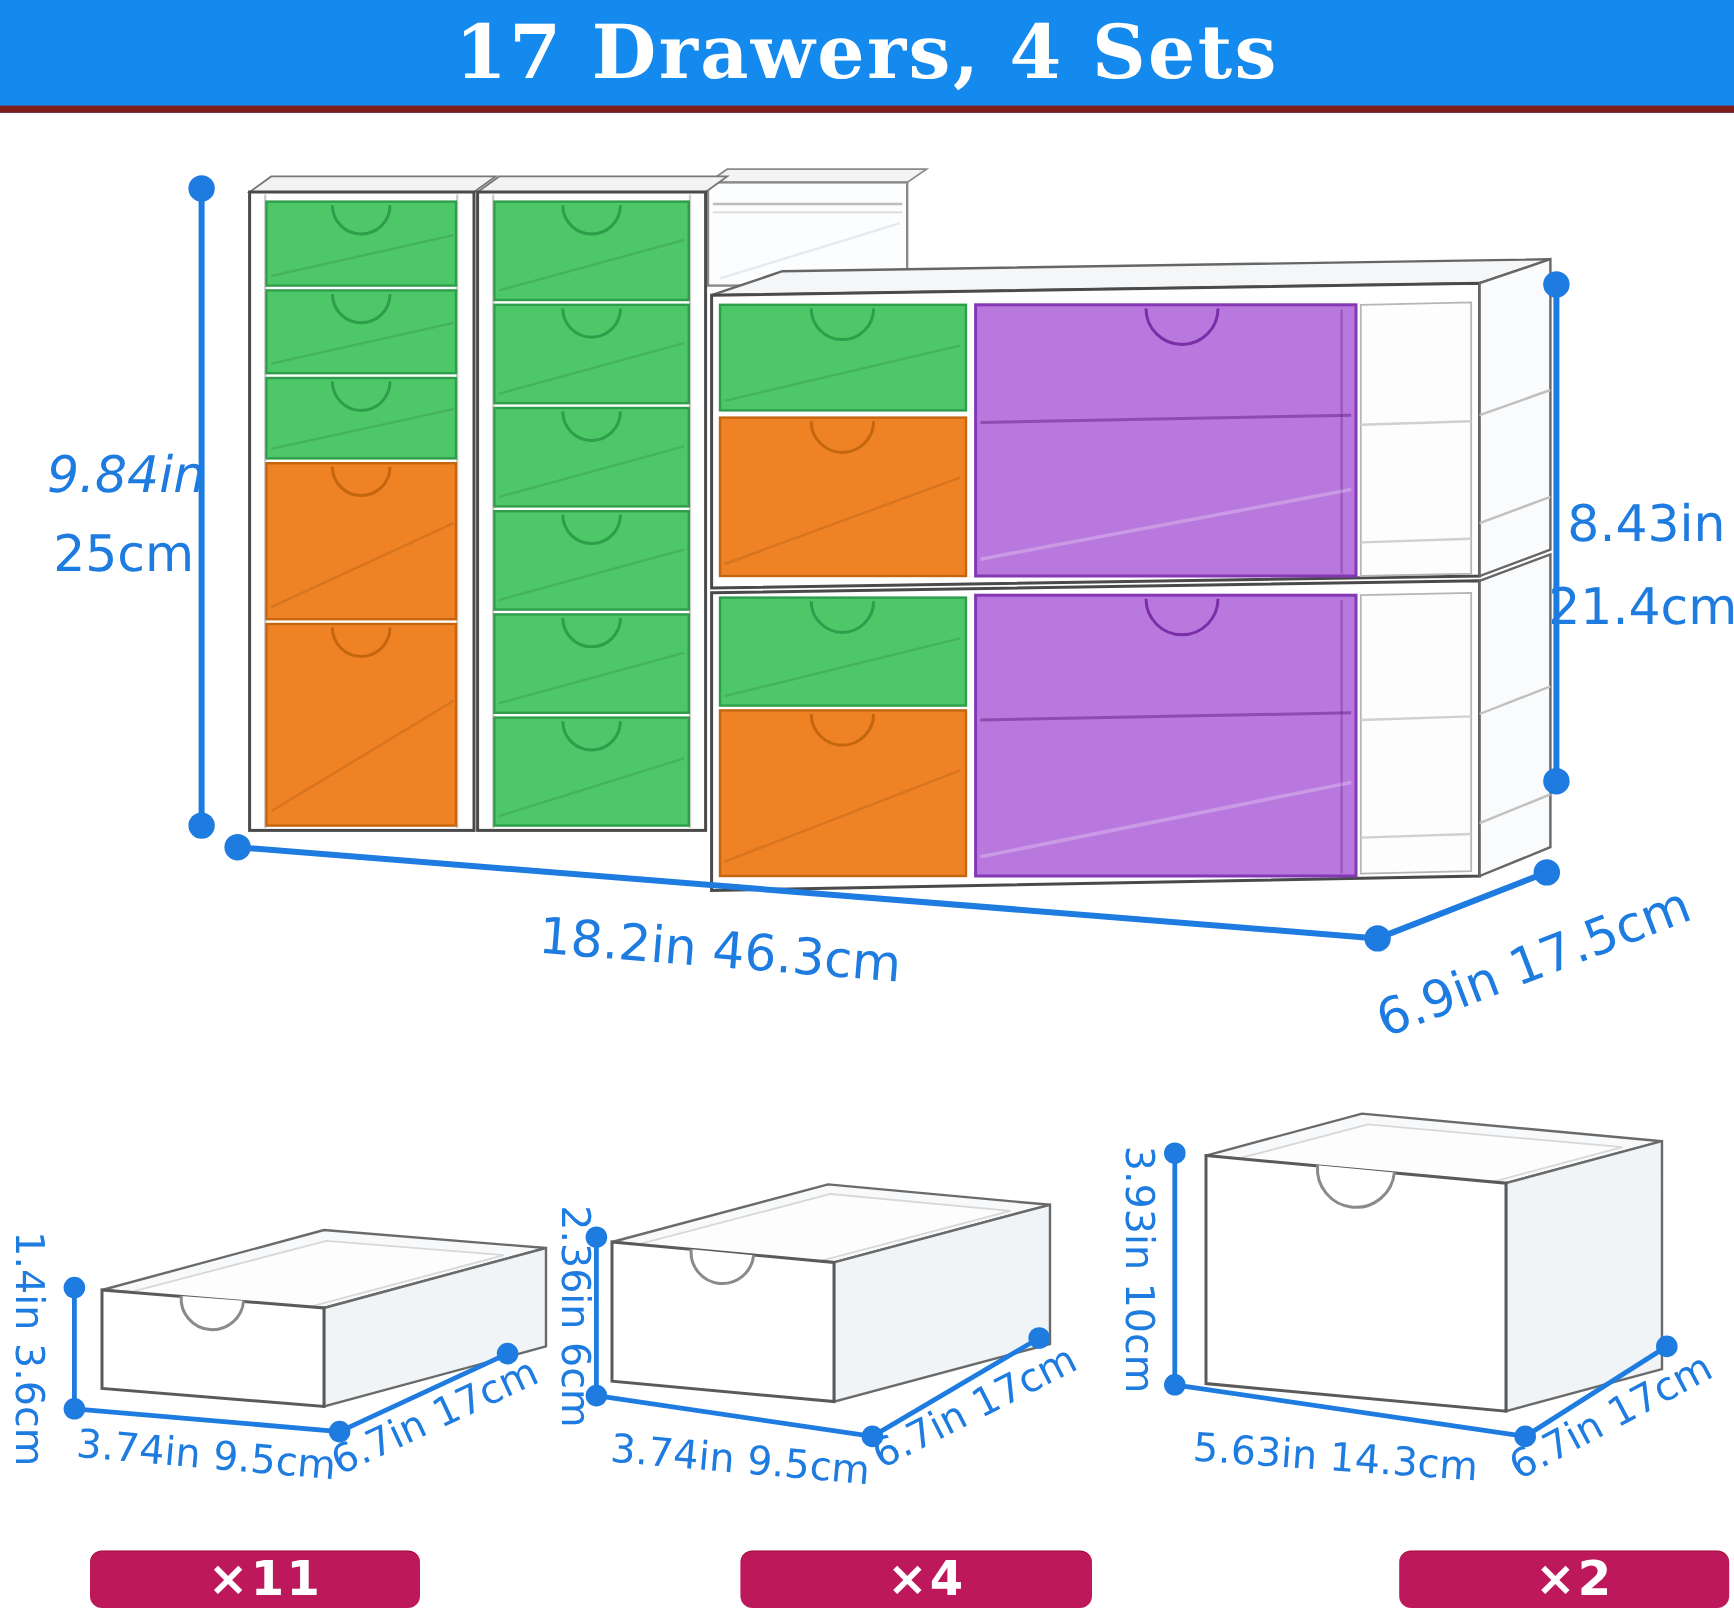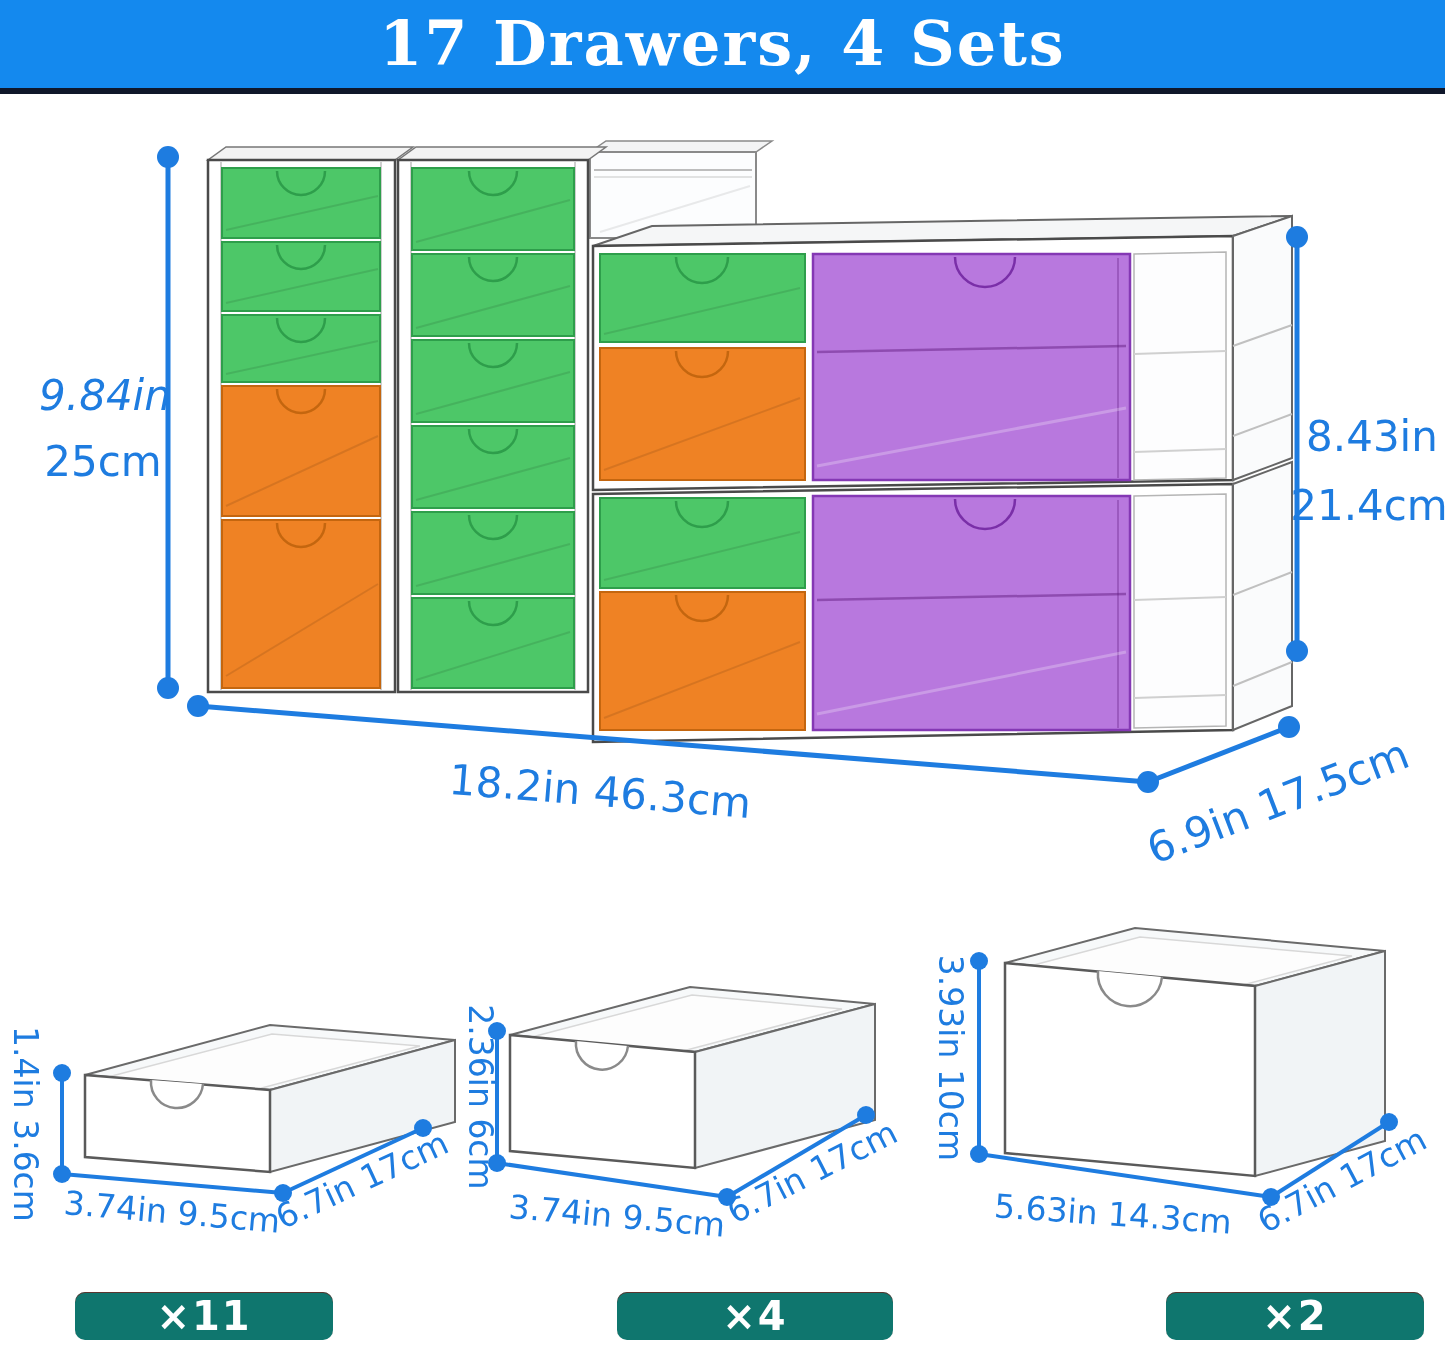--- a/index.html
+++ b/index.html
@@ -2,40 +2,41 @@
 <html><head>
 <meta charset="utf-8">
 <style>
   html,body{margin:0;padding:0;}
   body{
     width:1445px;height:1347px;position:relative;background:#ffffff;
     font-family:"DejaVu Sans",sans-serif;overflow:hidden;
   }
   .header{
     position:absolute;left:0;top:0;width:1445px;height:88px;
-    background:#1489ee;border-bottom:6px solid #0f172a;
+    background:#1489ee;border-bottom:6px solid #7f1d1d;
     display:flex;align-items:center;justify-content:center;
   }
   .header .title{
     font-family:"DejaVu Serif",serif;font-weight:bold;font-size:62px;color:#ffffff;
     letter-spacing:2px;line-height:1;
   }
   .stage{position:absolute;left:0;top:0;width:1445px;height:1347px;}
   svg{position:absolute;left:0;top:0;}
   .dim{
     position:absolute;color:#1e7ce0;white-space:nowrap;line-height:1;
     font-family:"DejaVu Sans",sans-serif;
   }
   .dim.big{font-size:42px;}
   .dim.small{font-size:33px;}
   .badge{
-    position:absolute;height:48px;background:#0f766e;border-radius:10px;
+    position:absolute;height:48px;background:#be185d;border-radius:10px;
     display:flex;align-items:center;justify-content:center;
     color:#ffffff;font-weight:bold;font-size:40px;letter-spacing:2px;
     box-shadow:0 1px 0 rgba(140,10,5,.6) inset;
+    padding-left:17px;
   }
 </style>
 </head>
 <body>
 
 <div class="stage">
 
   <svg width="1445" height="1347" viewBox="0 0 1445 1347">
 
     <g>

